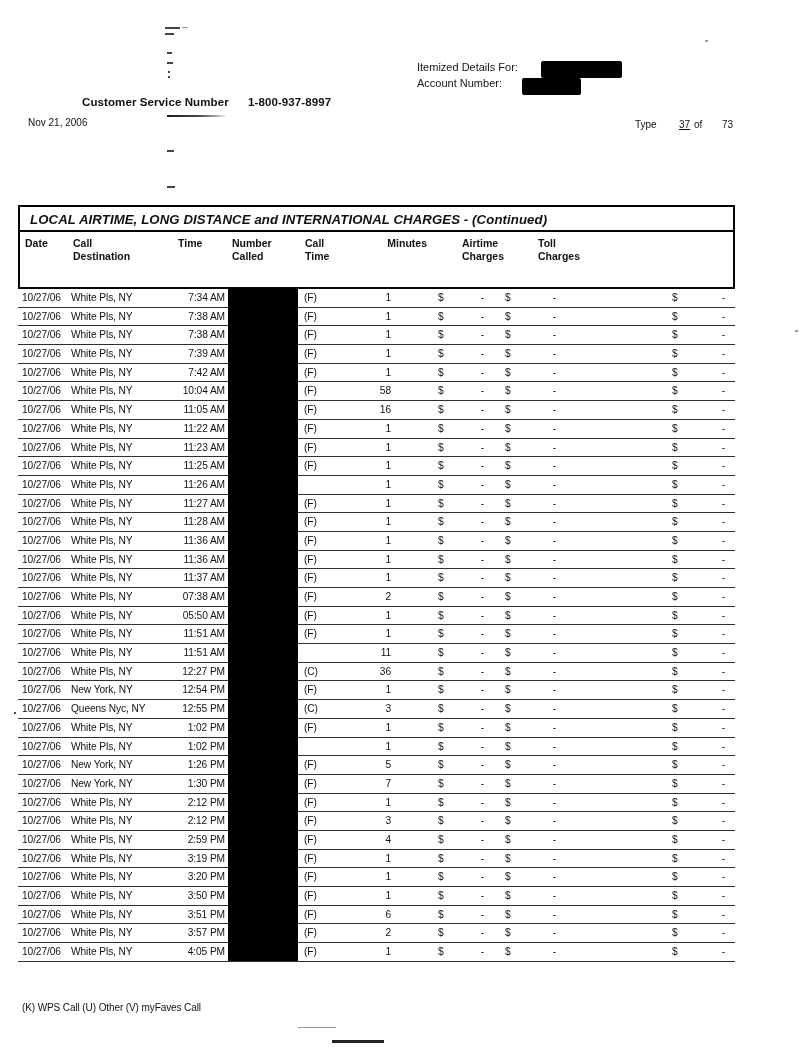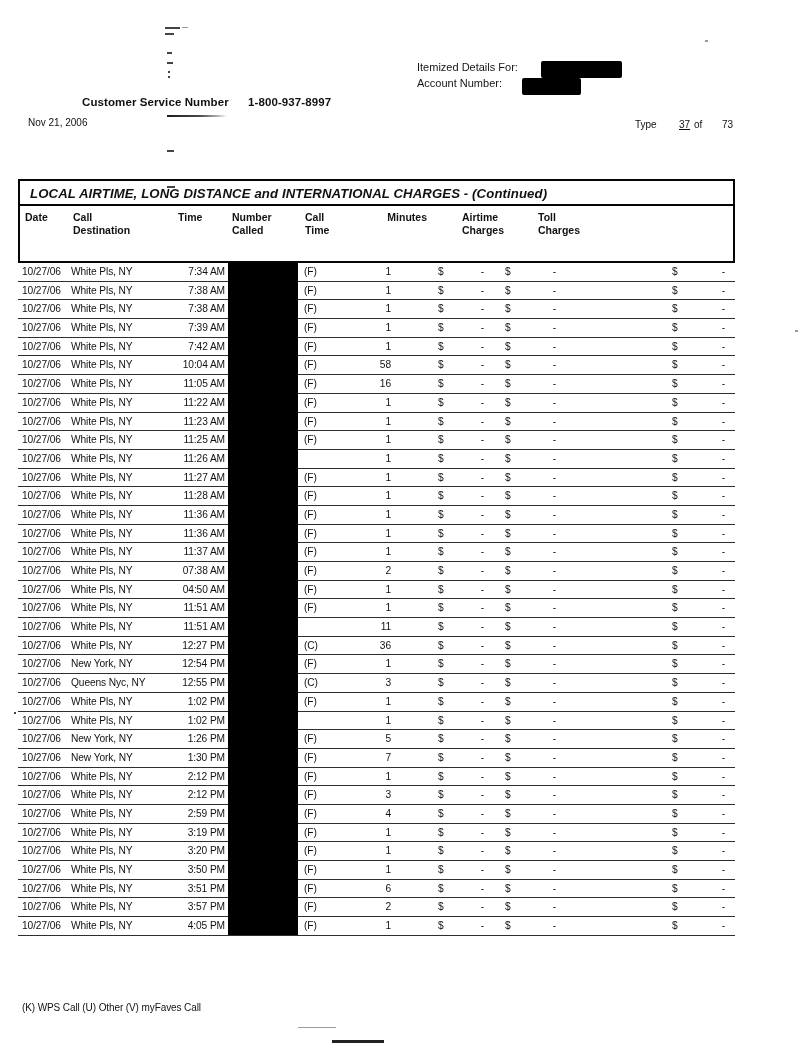--- a/index.html
+++ b/index.html
@@ -23,21 +23,21 @@
   .redaction { background: #000; }
 
   
   .artifact { background: #444; }
   .artifact.light { background: #9a9a9a; }
   .fade-line {
     background: linear-gradient(to right, #1b1b1b 0%, #4a4a4a 55%, #b5b5b5 85%, rgba(200,200,200,0) 100%);
   }
 
   
-  #bill-table { position: absolute; left: 18px; top: 179px; width: 717px; }
+  #bill-table { position: absolute; left: 18px; top: 205px; width: 717px; }
   .head-box { border: 2.5px solid #050505; }
   .title-row {
     height: 25px;
     border-bottom: 2px solid #050505;
     font-size: 13.2px; font-weight: bold; font-style: italic;
     letter-spacing: 0.1px;
     padding: 5px 0 0 10px;
     white-space: nowrap;
   }
   .header-row {
@@ -495,21 +495,21 @@
             <span>-</span>
           </div>
           <div class="c money total">
             <span>$</span>
             <span>-</span>
           </div>
         </div>
         <div class="row">
           <div class="c c0">10/27/06</div>
           <div class="c c1">White Pls, NY</div>
-          <div class="c c2">04:50 AM</div>
+          <div class="c c2">05:50 AM</div>
           <div class="c c3"></div>
           <div class="c c4">(F)</div>
           <div class="c c5">1</div>
           <div class="c money airtime">
             <span>$</span>
             <span>-</span>
           </div>
           <div class="c money toll">
             <span>$</span>
             <span>-</span>

